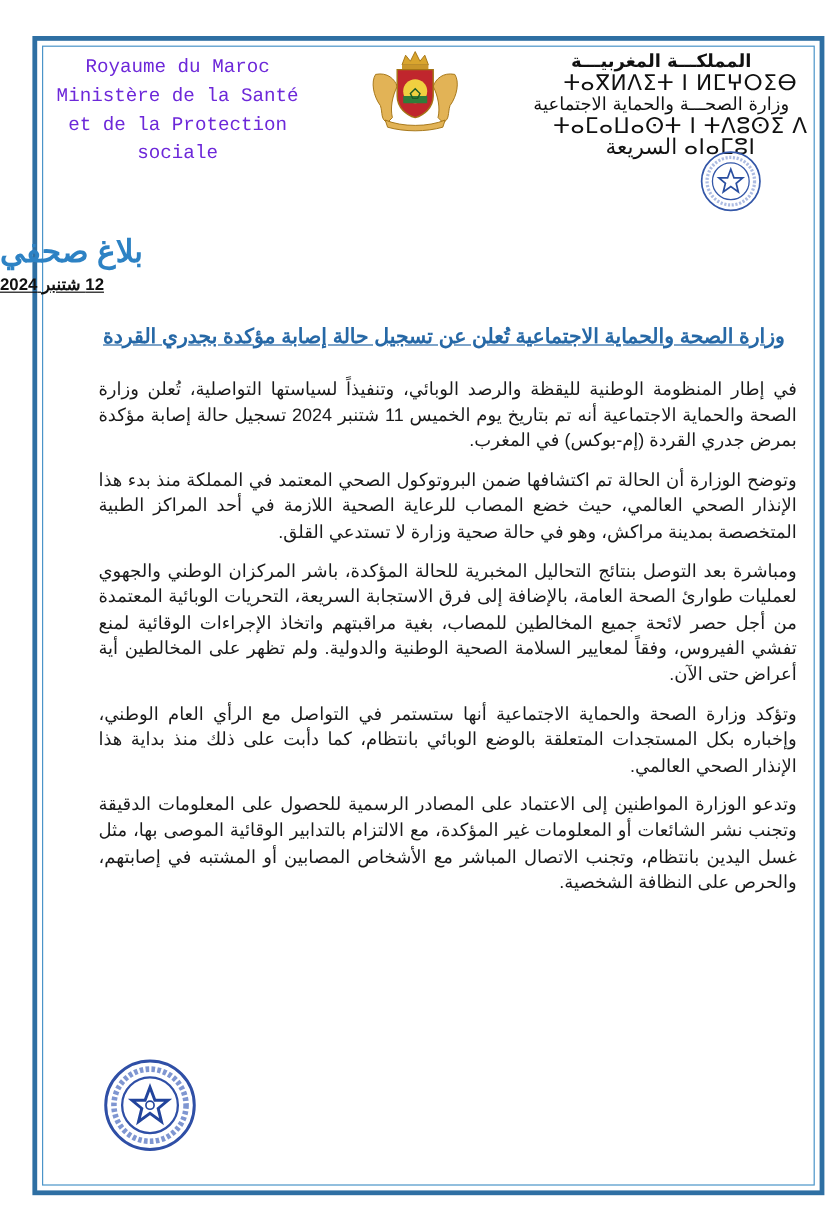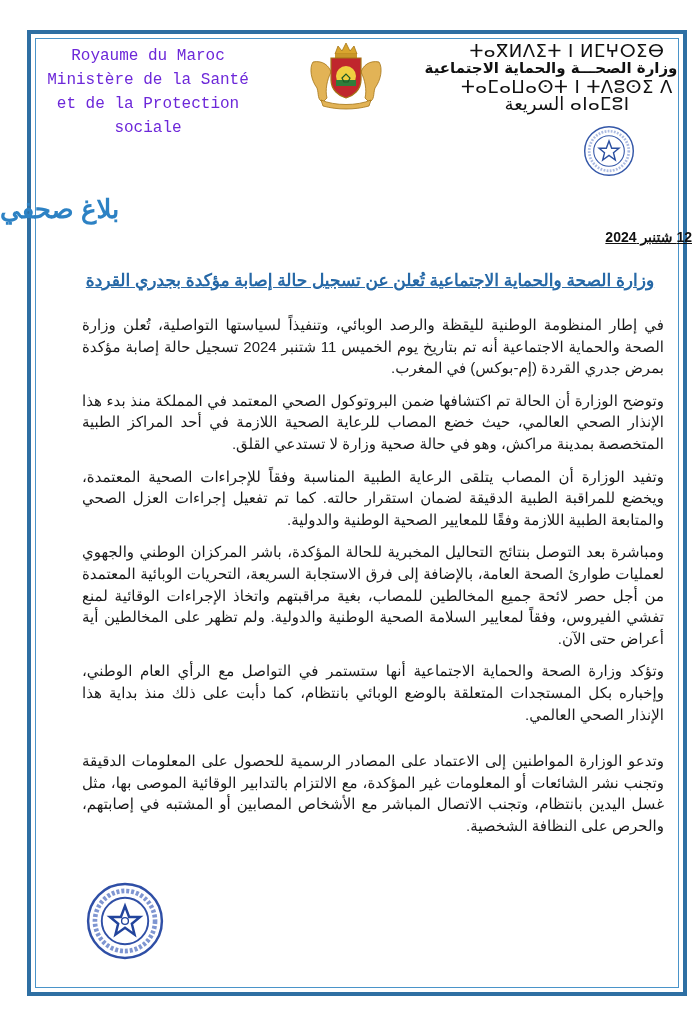--- a/index.html
+++ b/index.html
@@ -1,28 +1,28 @@
 <!DOCTYPE html>
 <html><head>
 <meta charset="utf-8">
 <style>
   html, body { margin: 0; padding: 0; background: #ffffff; }
   body { width: 692px; height: 1024px; position: relative; overflow: hidden; font-family: "Liberation Sans", sans-serif; color: #1a1a1a; }
   .frame-outer { position: absolute; left: 27px; top: 30px; width: 660px; height: 966px; border: 4px solid #2e6fa3; box-sizing: border-box; }
   .frame-inner { position: absolute; left: 35px; top: 38px; width: 644px; height: 950px; border: 1.5px solid #4a94c9; box-sizing: border-box; }
   .hdr-fr { position: absolute; left: 28px; top: 44px; width: 240px; text-align: center; font-family: Liberation Mono, monospace; font-size: 16px; line-height: 24px; color: #6d28d9; }
   .hdr-ar { position: absolute; left: 420px; top: 42px; width: 262px; text-align: center; color: #111; }
-  .hdr-ar .ar { font-family: "DejaVu Sans", sans-serif; font-size: 15px; line-height: 19px; font-weight: bold; }
+  .hdr-ar .ar { font-family: "DejaVu Sans", sans-serif; font-size: 15px; line-height: 19px; }
   .hdr-ar .tf { font-family: "DejaVu Sans", sans-serif; font-size: 18px; line-height: 17px; letter-spacing: 0.5px; margin-left: 32px; }
   .emblem { position: absolute; left: 305px; top: 40px; width: 82px; height: 70px; }
   .stamp { position: absolute; }
   .stamp-top { left: 582px; top: 124px; width: 54px; height: 54px; }
   .stamp-bottom { left: 84px; top: 880px; width: 82px; height: 82px; }
   .title { position: absolute; left: 0; width: 692px; top: 194px; text-align: left; font-size: 26px; font-weight: bold; color: #2d82c4; direction: rtl; }
-  .date { position: absolute; left: 0; width: 692px; top: 229px; text-align: right; font-size: 14px; font-weight: bold; text-decoration: underline; direction: rtl; color: #111; }
+  .date { position: absolute; left: 0; width: 692px; top: 229px; text-align: left; font-size: 14px; font-weight: bold; text-decoration: underline; direction: rtl; color: #111; }
   .heading { position: absolute; left: 70px; width: 600px; top: 270px; text-align: center; font-size: 17px; font-weight: bold; color: #2668a6; text-decoration: underline; direction: rtl; }
   .body { position: absolute; left: 82px; top: 314px; width: 582px; direction: rtl; text-align: justify; font-family: "Liberation Sans", sans-serif; font-size: 15px; line-height: 21.6px; color: #1a1a1a; }
   .body p { margin: 0 0 11px 0; }
   .body p:nth-child(5) { margin-bottom: 25px; }
 </style>
 </head>
 <body>
 
 <div class="frame-outer"></div>
 <div class="frame-inner"></div>
@@ -43,40 +43,40 @@
 
   <path d="M26 18 L56 18 L56 40 C56 50 48 56 41 58 C34 56 26 50 26 40 Z" fill="#c0262d" stroke="#a47415" stroke-width="1.2"></path>
   <circle cx="41" cy="36" r="10" fill="#f0d040"></circle>
   <path d="M31 40 L51 40 L51 46 L31 46 Z" fill="#2f7d3a"></path>
   <path d="M37 38 L41 34 L45 38 L43 42 L39 42 Z" fill="none" stroke="#1d5a26" stroke-width="1.2"></path>
 
   <path d="M16 60 C30 66 52 66 66 60 L64 66 C50 70 32 70 18 66 Z" fill="#e2b356" stroke="#a47415" stroke-width="0.8"></path>
 </svg>
 
 <div class="hdr-ar">
+  <div class="ar" style="font-weight:bold;">المملكـــة المغربيـــة</div>
   <div class="tf">ⵜⴰⴳⵍⴷⵉⵜ ⵏ ⵍⵎⵖⵔⵉⴱ</div>
   <div class="ar">وزارة الصحـــة والحماية الاجتماعية</div>
   <div class="tf">ⵜⴰⵎⴰⵡⴰⵙⵜ ⵏ ⵜⴷⵓⵙⵉ ⴷ السريعة ⴰⵏⴰⵎⵓⵏ</div>
 </div>
 
 <svg class="stamp stamp-top" viewBox="0 0 60 60">
   <circle cx="30" cy="30" r="27" fill="none" stroke="#3457a8" stroke-width="1.6"></circle>
   <circle cx="30" cy="30" r="17" fill="none" stroke="#3457a8" stroke-width="1.2"></circle>
   <circle cx="30" cy="30" r="22" fill="none" stroke="#8aa0d6" stroke-width="3" stroke-dasharray="2 1.5" opacity="0.7"></circle>
   <path d="M30 19 L33 27 L41 27 L35 32 L37 40 L30 35 L23 40 L25 32 L19 27 L27 27 Z" fill="none" stroke="#2a4fa0" stroke-width="1.6"></path>
 </svg>
 
 <div class="title">بلاغ صحفي</div>
 <div class="date">12 شتنبر 2024</div>
 <div class="heading">وزارة الصحة والحماية الاجتماعية تُعلن عن تسجيل حالة إصابة مؤكدة بجدري القردة</div>
 
 <div class="body">
   <p>في إطار المنظومة الوطنية لليقظة والرصد الوبائي، وتنفيذاً لسياستها التواصلية، تُعلن وزارة الصحة والحماية الاجتماعية أنه تم بتاريخ يوم الخميس 11 شتنبر 2024 تسجيل حالة إصابة مؤكدة بمرض جدري القردة (إم-بوكس) في المغرب.</p>
   <p>وتوضح الوزارة أن الحالة تم اكتشافها ضمن البروتوكول الصحي المعتمد في المملكة منذ بدء هذا الإنذار الصحي العالمي، حيث خضع المصاب للرعاية الصحية اللازمة في أحد المراكز الطبية المتخصصة بمدينة مراكش، وهو في حالة صحية وزارة لا تستدعي القلق.</p>
-  <p>وتفيد الوزارة أن المصاب يتلقى الرعاية الطبية المناسبة وفقاً للإجراءات الصحية المعتمدة، ويخضع للمراقبة الطبية الدقيقة لضمان استقرار حالته. كما تم تفعيل إجراءات العزل الصحي والمتابعة الطبية اللازمة وفقًا للمعايير الصحية الوطنية والدولية.</p>
   <p>ومباشرة بعد التوصل بنتائج التحاليل المخبرية للحالة المؤكدة، باشر المركزان الوطني والجهوي لعمليات طوارئ الصحة العامة، بالإضافة إلى فرق الاستجابة السريعة، التحريات الوبائية المعتمدة من أجل حصر لائحة جميع المخالطين للمصاب، بغية مراقبتهم واتخاذ الإجراءات الوقائية لمنع تفشي الفيروس، وفقاً لمعايير السلامة الصحية الوطنية والدولية. ولم تظهر على المخالطين أية أعراض حتى الآن.</p>
   <p>وتؤكد وزارة الصحة والحماية الاجتماعية أنها ستستمر في التواصل مع الرأي العام الوطني، وإخباره بكل المستجدات المتعلقة بالوضع الوبائي بانتظام، كما دأبت على ذلك منذ بداية هذا الإنذار الصحي العالمي.</p>
   <p>وتدعو الوزارة المواطنين إلى الاعتماد على المصادر الرسمية للحصول على المعلومات الدقيقة وتجنب نشر الشائعات أو المعلومات غير المؤكدة، مع الالتزام بالتدابير الوقائية الموصى بها، مثل غسل اليدين بانتظام، وتجنب الاتصال المباشر مع الأشخاص المصابين أو المشتبه في إصابتهم، والحرص على النظافة الشخصية.</p>
 </div>
 
 <svg class="stamp stamp-bottom" viewBox="0 0 60 60">
   <circle cx="30" cy="30" r="27" fill="none" stroke="#2f4fa6" stroke-width="1.8"></circle>
   <circle cx="30" cy="30" r="17" fill="none" stroke="#2f4fa6" stroke-width="1.4"></circle>
   <circle cx="30" cy="30" r="22" fill="none" stroke="#5f7cc6" stroke-width="3.4" stroke-dasharray="2.2 1.4" opacity="0.8"></circle>
   <path d="M30 19 L33 27 L41 27 L35 32 L37 40 L30 35 L23 40 L25 32 L19 27 L27 27 Z" fill="none" stroke="#22449c" stroke-width="1.8"></path>

